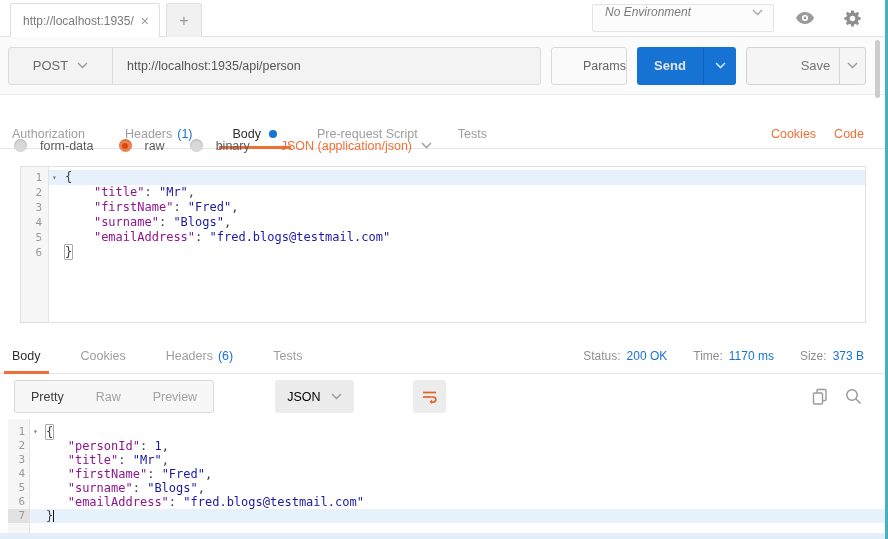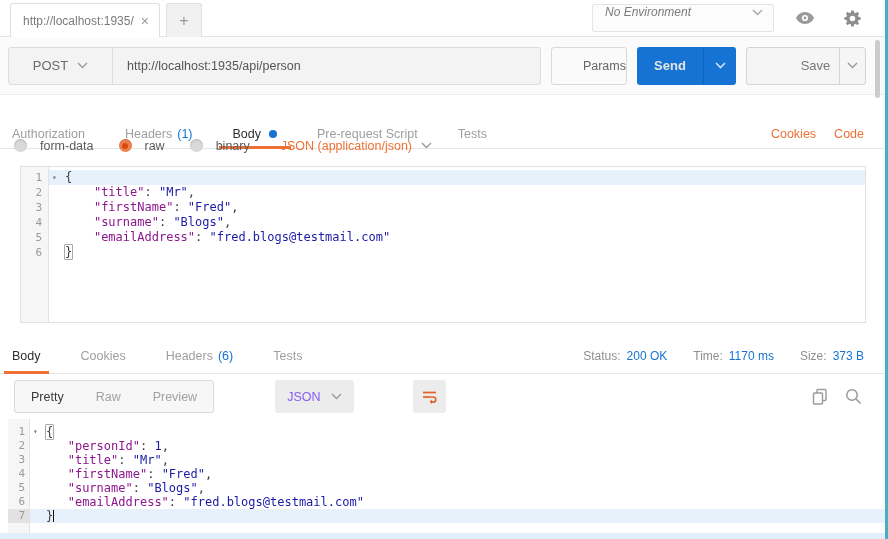--- a/index.html
+++ b/index.html
@@ -111,21 +111,21 @@
   .meta-pair { display:flex; gap:6px; align-items:center; }
   .meta-val { color:#1673d3; }
 
   .view-row { position:absolute; top:374px; left:0; right:0; height:45px; display:flex;
               align-items:center; padding:0 26px 0 14px;gap:47px; }
   .mode-group { display:flex; height:33px; border:1px solid #d9d9d9; border-radius:3px;
                 background:#f7f7f7; overflow:hidden; }
   .mode-seg { padding:0 16px; display:flex; align-items:center; font-size:12.5px; color:#a2a2a2; }
   .mode-seg.active { color:#3a3a3a; }
   .fmt-select { margin-left:14px; height:33px; background:#ececec; border-radius:3px;
-                display:flex; align-items:center; gap:11px; padding:0 12px; font-size:12.5px; color:#8b5cf6; }
+                display:flex; align-items:center; gap:11px; padding:0 12px; font-size:12.5px; color:#000000; }
   .wrap-btn { margin-left:12px; width:33px; height:33px; background:#ececec; border-radius:3px;
               display:flex; align-items:center; justify-content:center; }
   .view-icons { margin-left:auto; display:flex; gap:17px; align-items:center; }
 
   .bottom-strip { position:absolute; left:0; right:3px; bottom:0; height:6px; background:#e3eefb; }
 </style>
 </head>
 <body>
 
 <div class="topbar">

